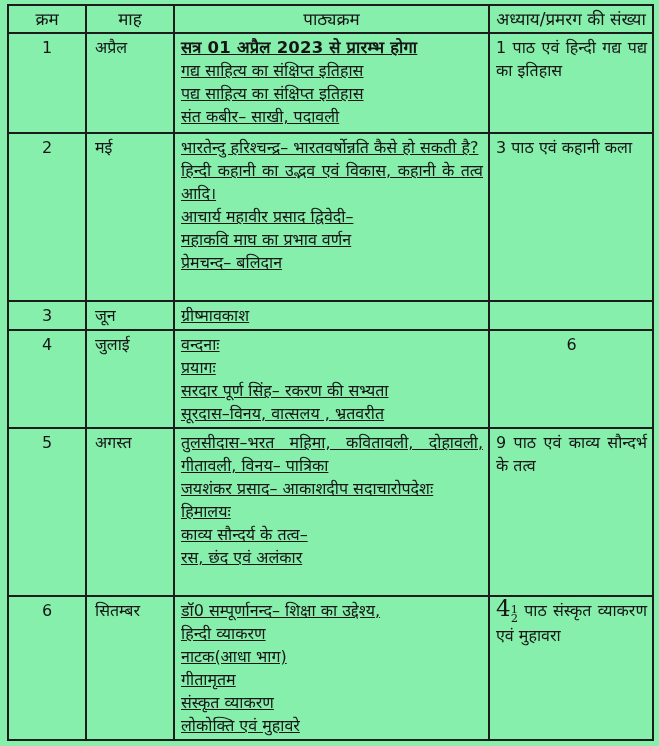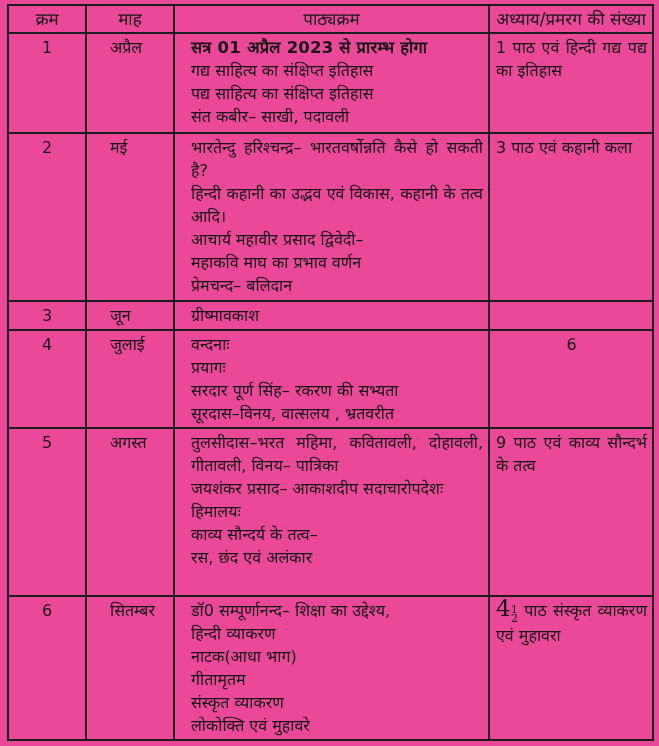--- a/index.html
+++ b/index.html
@@ -2,41 +2,41 @@
 <html><head>
 <meta charset="utf-8">
 <style>
   html,body{margin:0;padding:0;background:#ffffff;}
   body{
     width:659px;height:746px;
     font-family:"DejaVu Sans","Liberation Sans",sans-serif;
     color:#161616;
     -webkit-font-smoothing:antialiased;
   }
-  .page{position:relative;width:659px;height:746px;background:#ec4899;overflow:hidden;}
+  .page{position:relative;width:659px;height:746px;background:#86efac;overflow:hidden;}
   table.syllabus{
     position:absolute;left:7px;top:4px;
     width:645px;border-collapse:collapse;table-layout:fixed;
   }
   th,td{
     border:2px solid #1c1c1c;
     vertical-align:top;
     padding:1px 4px 2px 4px;
     font-weight:normal;
     overflow:hidden;
   }
   th{
     text-align:center;
     font-size:17px;line-height:21px;
     padding-top:3px;padding-bottom:2px;
   }
   td{font-size:16px;line-height:23px;}
   td.sn{text-align:center;padding-top:2px;}
-  td.month{padding-left:23px;padding-top:2px;}
-  td.syl{padding-left:16px;padding-right:5px;padding-top:2px;}
+  td.month{padding-left:8px;padding-top:2px;}
+  td.syl{padding-left:6px;padding-right:5px;padding-top:2px;text-decoration:underline;}
   td.chap{padding-left:6px;padding-right:5px;padding-top:2px;margin-left:21px;}
   .just{text-align:justify;text-align-last:left;}
   .center{text-align:center;}
   .bold{font-weight:700;font-size:16.5px;letter-spacing:0.2px;}
   .frac{display:inline-block;white-space:nowrap;vertical-align:baseline;}
   .frac .whole{
     font-family:"DejaVu Serif","Liberation Serif",serif;
     font-size:23px;line-height:18px;
   }
   .frac .stack{

